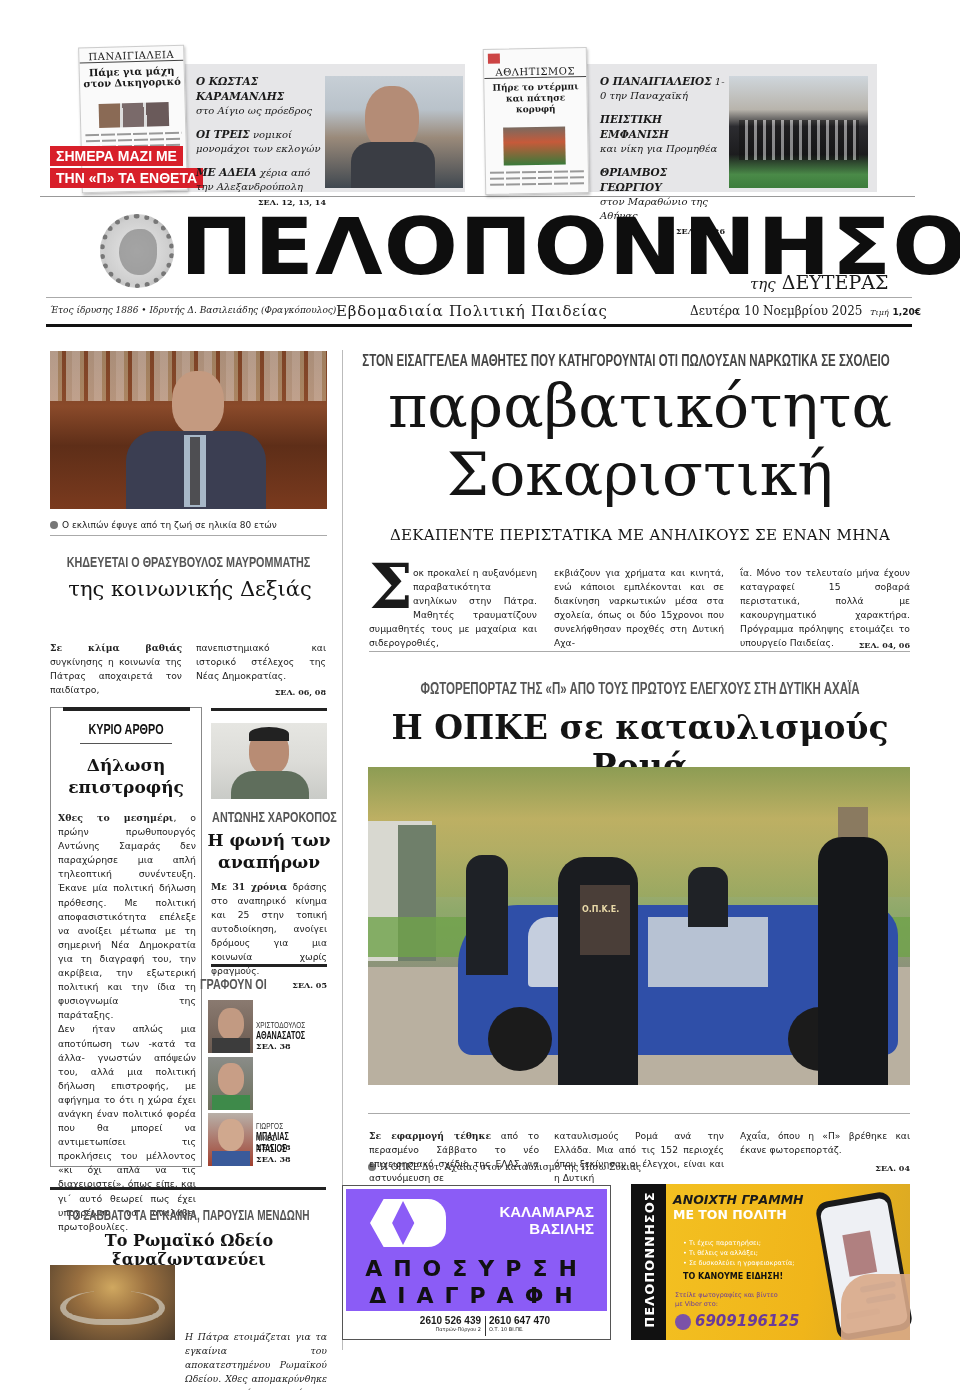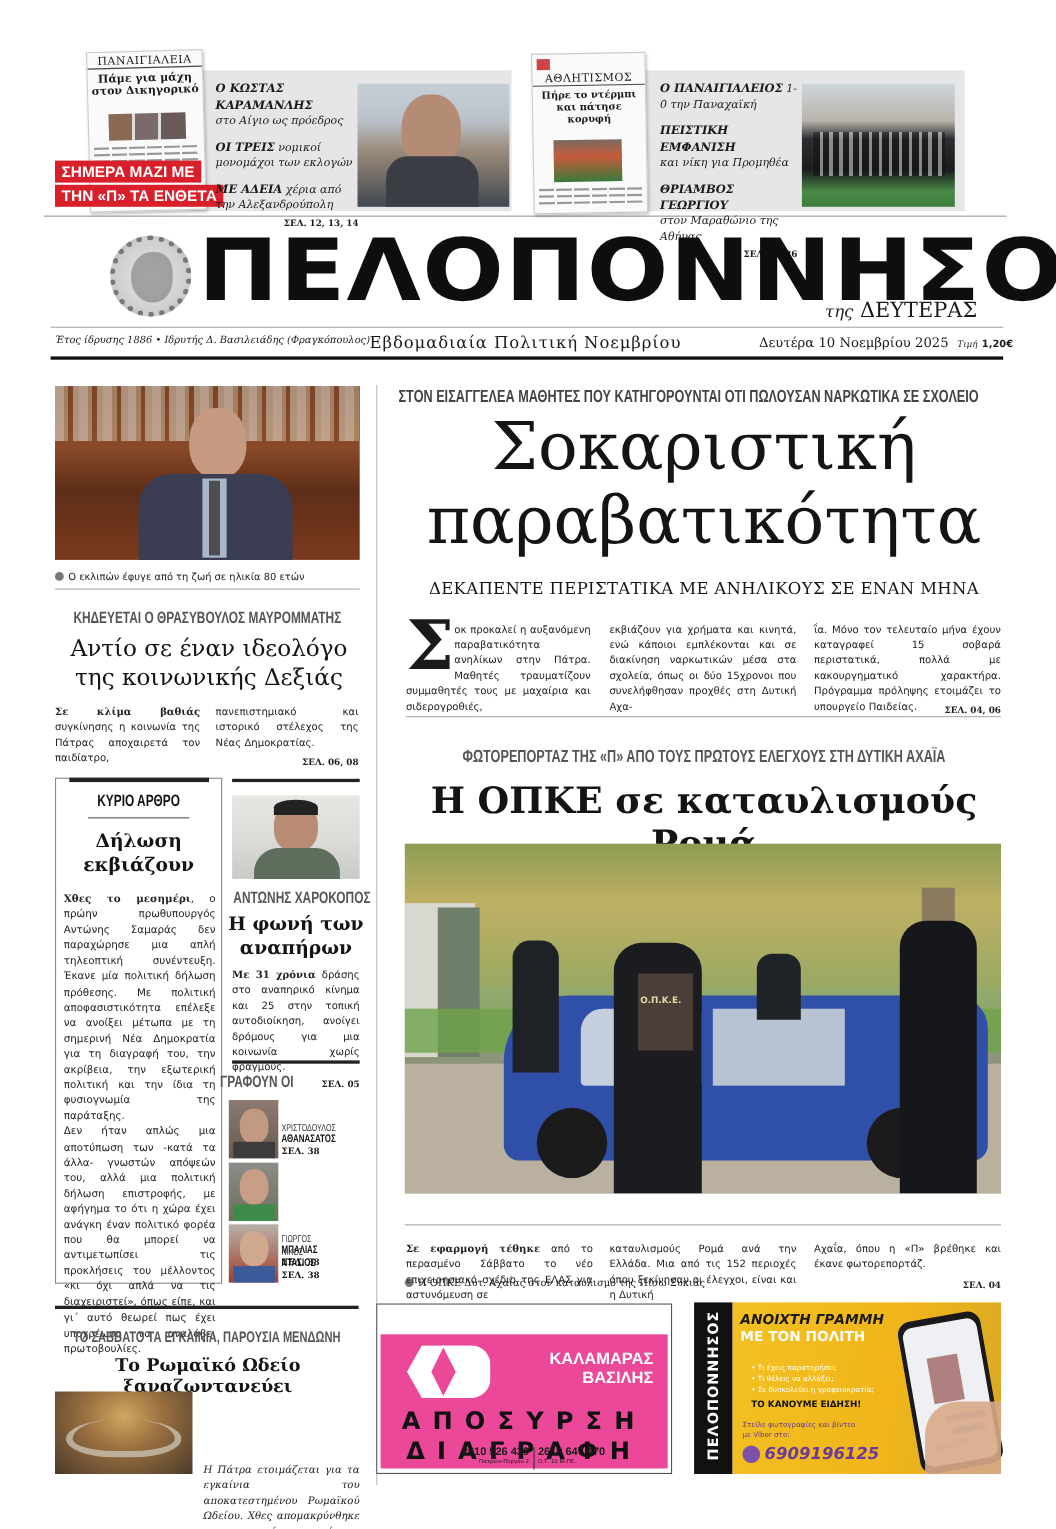--- a/index.html
+++ b/index.html
@@ -41,21 +41,21 @@
   
   .photo { overflow: hidden; }
   .ph-office { background: linear-gradient(180deg,#6b3a22 0%,#8a4a2a 35%,#5e2e18 60%,#7a3a1e 100%); }
   .ph-raid { background: linear-gradient(180deg,#9aa86a 0%,#b7b07a 25%,#8fa96a 45%,#8b8a80 70%,#a79f90 100%); }
 
   
   .box-border { border: 1px solid #888; }
   .box-topbar { background: #222; height: 4px; }
 
   
-  .ad-blue { background: #ec4899; margin-top: 24px; }
+  .ad-blue { background: #8b5cf6; }
   .ad-yellow { background: linear-gradient(100deg,#f3c021 0%,#f0b51a 60%,#d8a825 100%); }
 </style>
 </head>
 <body>
 
 <div class="abs teaser-bg" style="left:147px;top:64px;width:318px;height:128px;"></div>
 <div class="abs" style="left:40px;top:196px;width:875px;height:1px;background:#999;"></div>
 
 <div class="abs mini-paper" style="left:80px;top:46px;width:106px;height:146px;transform:rotate(-1.5deg);">
   <div class="mast">ΠΑΝΑΙΓΙΑΛΕΙΑ</div>
@@ -106,21 +106,21 @@
 <div class="abs" style="left:100px;top:214px;width:74px;height:74px;border-radius:50%;border:5px dotted #777;background:radial-gradient(circle,#e8e8e8 0%,#cfcfcf 70%,#aaa 100%);">
   <div class="abs" style="left:14px;top:10px;width:38px;height:46px;border-radius:50% 40% 45% 50%;background:#888;opacity:0.7;"></div>
 </div>
 <div class="abs masthead-title" style="left:180px;top:208px;">ΠΕΛΟΠΟΝΝΗΣΟΣ</div>
 <div class="abs masthead-sub" style="left:750px;top:271px;">
   <i>της</i> <span>ΔΕΥΤΕΡΑΣ</span>
 </div>
 <div class="abs rule" style="left:46px;top:297px;width:866px;background:#aaa;"></div>
 
 <div class="abs meta-line" style="left:50px;top:305px;">Έτος ίδρυσης 1886 • Ιδρυτής Δ. Βασιλειάδης (Φραγκόπουλος)</div>
-<div class="abs meta-center" style="left:336px;top:302px;">Εβδομαδιαία Πολιτική Νοεμβρίου</div>
+<div class="abs meta-center" style="left:336px;top:302px;">Εβδομαδιαία Πολιτική Παιδείας</div>
 <div class="abs meta-right" style="left:690px;top:304px;">
   <span>Δευτέρα 10 Νοεμβρίου 2025</span>
   <span style="font-size:8px;font-style:italic;margin-left:4px;">Τιμή</span>
   <b style="font-size:9px;font-family:'DejaVu Sans',sans-serif;">1,20€</b>
 </div>
 <div class="abs rule-thick" style="left:46px;top:324px;width:866px;"></div>
 
 <div class="abs photo ph-office" style="left:50px;top:351px;width:277px;height:158px;">
   <div class="abs" style="left:0;top:0;width:277px;height:50px;background:repeating-linear-gradient(90deg,#efe9dd 0 8px,#c8b690 8px 12px,#8a4a2a 12px 16px,#dcd2c0 16px 22px);opacity:0.55;"></div>
   <div class="abs" style="left:122px;top:20px;width:52px;height:64px;border-radius:45%;background:#c49a80;"></div>
@@ -128,37 +128,36 @@
   <div class="abs" style="left:134px;top:84px;width:22px;height:72px;background:#a8b8c8;"></div>
   <div class="abs" style="left:140px;top:86px;width:10px;height:68px;background:#4e4e52;"></div>
 </div>
 <div class="abs caption" style="left:50px;top:520px;width:277px;">
   <span class="dot"></span><span>Ο εκλιπών έφυγε από τη ζωή σε ηλικία 80 ετών</span>
 </div>
 <div class="abs" style="left:50px;top:535px;width:277px;height:1px;background:#aaa;"></div>
 
 <div class="abs kicker" style="left:0px;top:553px;width:377px;font-size:15px;color:#555;">ΚΗΔΕΥΕΤΑΙ Ο ΘΡΑΣΥΒΟΥΛΟΣ ΜΑΥΡΟΜΜΑΤΗΣ</div>
 <div class="abs serif-head" style="left:40px;top:576px;width:300px;font-size:21px;line-height:27px;">
-  <div>Αντίο σε έναν ιδεολόγο</div>
   <div>της κοινωνικής Δεξιάς</div>
 </div>
 <div class="abs body-text" style="left:50px;top:641px;width:132px;">
   <b>Σε κλίμα βαθιάς</b> <span>συγκίνησης η κοινωνία της Πάτρας αποχαιρετά τον παιδίατρο,</span>
 </div>
 <div class="abs body-text" style="left:196px;top:641px;width:130px;">
   <span>πανεπιστημιακό και ιστορικό στέλεχος της Νέας Δημοκρατίας.</span>
   <span class="sel" style="float:right;margin-top:2px;">ΣΕΛ. 06, 08</span>
 </div>
 
 <div class="abs col-rule" style="left:342px;top:350px;height:1000px;background:#bbb;"></div>
 
 <div class="abs kicker" style="left:196px;top:352px;width:860px;font-size:16px;">ΣΤΟΝ ΕΙΣΑΓΓΕΛΕΑ ΜΑΘΗΤΕΣ ΠΟΥ ΚΑΤΗΓΟΡΟΥΝΤΑΙ ΟΤΙ ΠΩΛΟΥΣΑΝ ΝΑΡΚΩΤΙΚΑ ΣΕ ΣΧΟΛΕΙΟ</div>
 <div class="abs serif-head" style="left:360px;top:372px;width:560px;font-size:60px;line-height:68px;font-weight:normal;">
+  <div>παραβατικότητα</div>
   <div>Σοκαριστική</div>
-  <div>παραβατικότητα</div>
 </div>
 <div class="abs serif-head" style="left:360px;top:526px;width:560px;font-size:15px;letter-spacing:0.3px;">ΔΕΚΑΠΕΝΤΕ ΠΕΡΙΣΤΑΤΙΚΑ ΜΕ ΑΝΗΛΙΚΟΥΣ ΣΕ ΕΝΑΝ ΜΗΝΑ</div>
 
 <div class="abs" style="left:369px;top:556px;font-family:'DejaVu Serif',serif;font-size:62px;line-height:62px;font-weight:bold;">Σ</div>
 <div class="abs body-text" style="left:369px;top:566px;width:168px;text-indent:0;">
   <div style="float:left;width:44px;height:56px;"></div><span>οκ προκαλεί η αυξανόμενη παραβατικότητα ανηλίκων στην Πάτρα. Μαθητές τραυματίζουν συμμαθητές τους με μαχαίρια και σιδερογροθιές,</span>
 </div>
 <div class="abs body-text" style="left:554px;top:566px;width:170px;">
   <span>εκβιάζουν για χρήματα και κινητά, ενώ κάποιοι εμπλέκονται και σε διακίνηση ναρκωτικών μέσα στα σχολεία, όπως οι δύο 15χρονοι που συνελήφθησαν προχθές στη Δυτική Αχα-</span>
 </div>
@@ -167,21 +166,21 @@
   <span class="sel" style="float:right;margin-top:2px;">ΣΕΛ. 04, 06</span>
 </div>
 <div class="abs" style="left:369px;top:651px;width:541px;height:1px;background:#aaa;"></div>
 
 <div class="abs box-border" style="left:50px;top:707px;width:152px;height:460px;"></div>
 <div class="abs box-topbar" style="left:63px;top:707px;width:127px;"></div>
 <div class="abs kicker" style="left:46px;top:720px;width:160px;font-size:15px;color:#111;">ΚΥΡΙΟ ΑΡΘΡΟ</div>
 <div class="abs" style="left:80px;top:743px;width:92px;height:1px;background:#555;"></div>
 <div class="abs serif-head" style="left:50px;top:754px;width:152px;font-size:17px;line-height:22px;font-weight:bold;">
   <div>Δήλωση</div>
-  <div>εκβιάζουν</div>
+  <div>επιστροφής</div>
 </div>
 <div class="abs body-text" style="left:58px;top:811px;width:138px;font-size:9.4px;line-height:14.1px;">
   <b>Χθες το μεσημέρι</b><span>, ο πρώην πρωθυπουργός Αντώνης Σαμαράς δεν παραχώρησε μια απλή τηλεοπτική συνέντευξη. Έκανε μία πολιτική δήλωση πρόθεσης. Με πολιτική αποφασιστικότητα επέλεξε να ανοίξει μέτωπα με τη σημερινή Νέα Δημοκρατία για τη διαγραφή του, την ακρίβεια, την εξωτερική πολιτική και την ίδια τη φυσιογνωμία της παράταξης.</span><br>
   <span>Δεν ήταν απλώς μια αποτύπωση των -κατά τα άλλα- γνωστών απόψεών του, αλλά μια πολιτική δήλωση επιστροφής, με αφήγημα το ότι η χώρα έχει ανάγκη έναν πολιτικό φορέα που θα μπορεί να αντιμετωπίσει τις προκλήσεις του μέλλοντος «κι όχι απλά να τις διαχειριστεί», όπως είπε, και γι΄ αυτό θεωρεί πως έχει υποχρέωση να αναλάβει πρωτοβουλίες.</span>
 </div>
 
 <div class="abs" style="left:211px;top:708px;width:116px;height:3px;background:#222;"></div>
 <div class="abs photo" style="left:211px;top:723px;width:116px;height:76px;background:linear-gradient(180deg,#e6e6e2 0%,#dcdcd8 50%,#c9cbc7 100%);">
   <div class="abs" style="left:38px;top:6px;width:40px;height:46px;border-radius:45%;background:#b88c74;"></div>
   <div class="abs" style="left:38px;top:4px;width:40px;height:14px;border-radius:50% 50% 0 0;background:#222;"></div>

